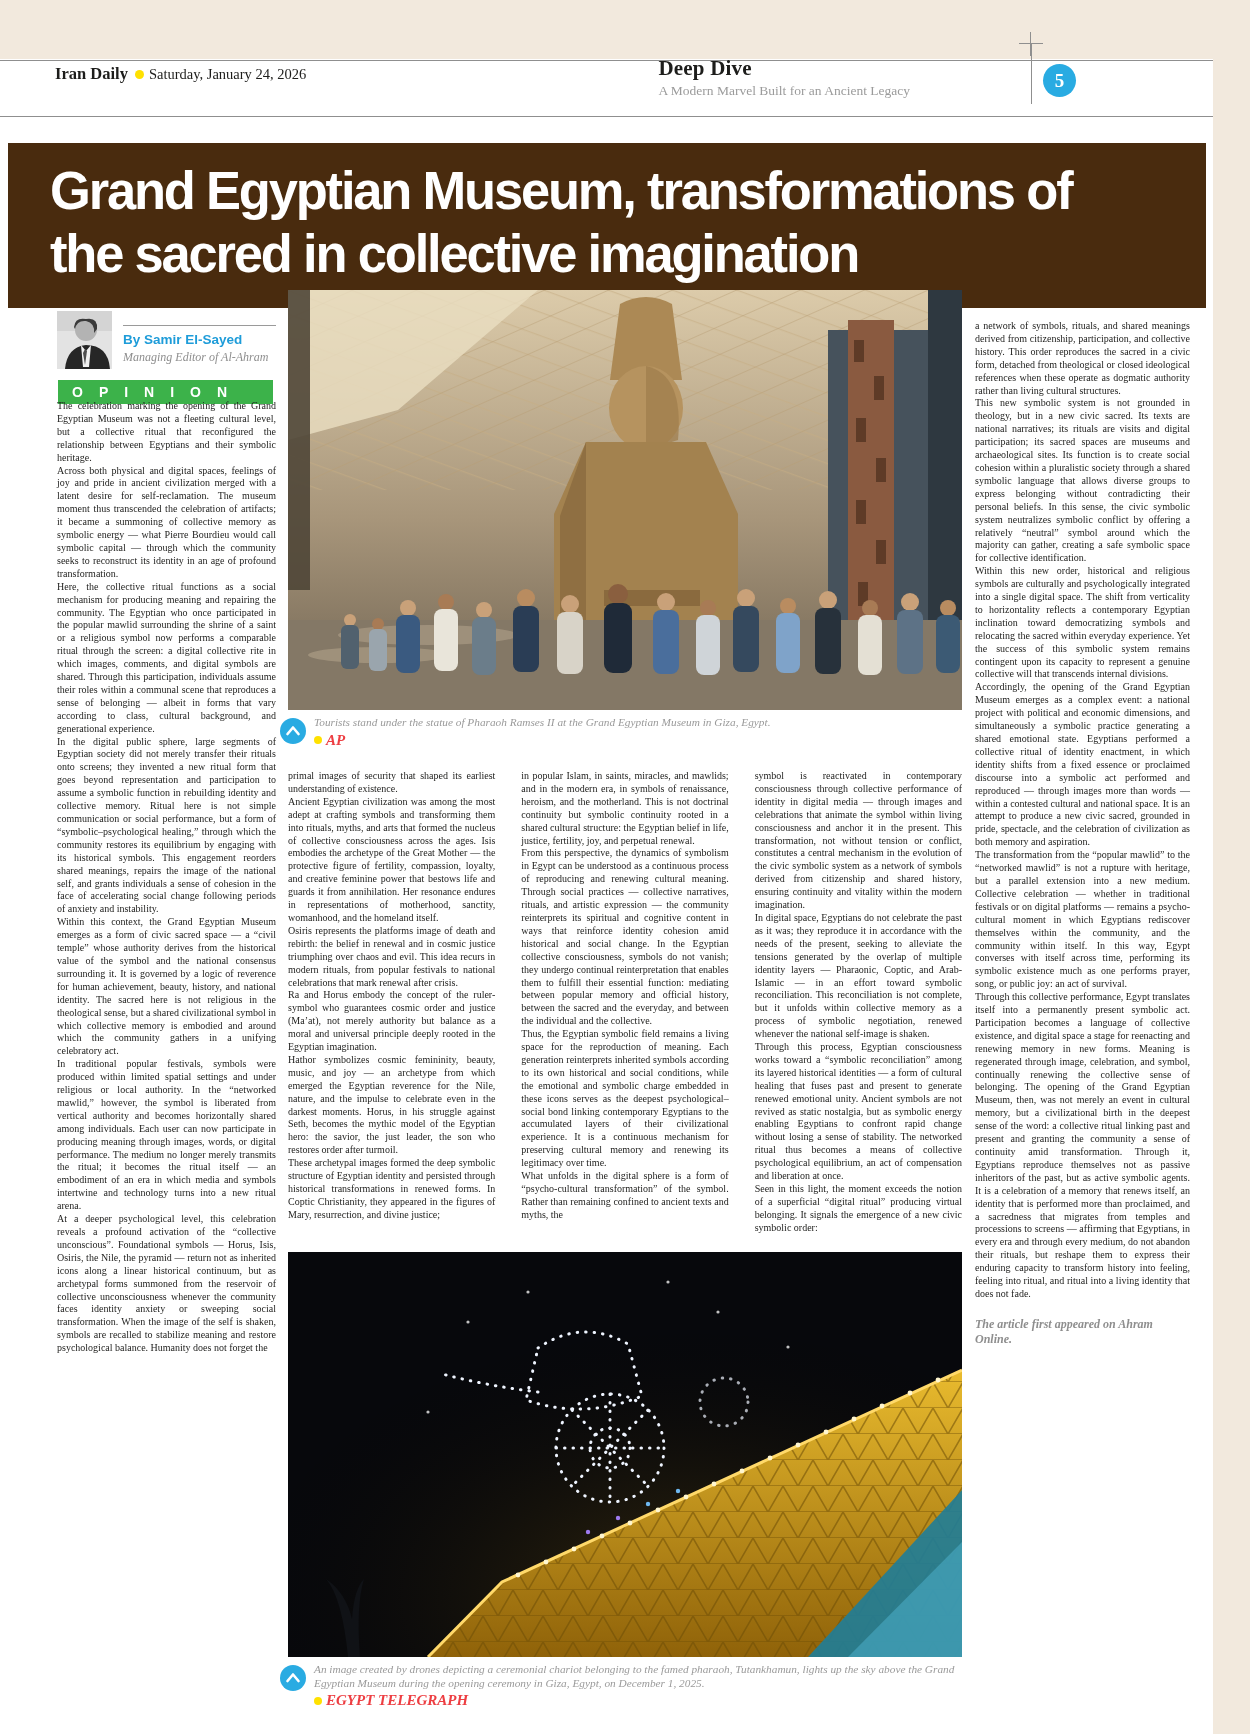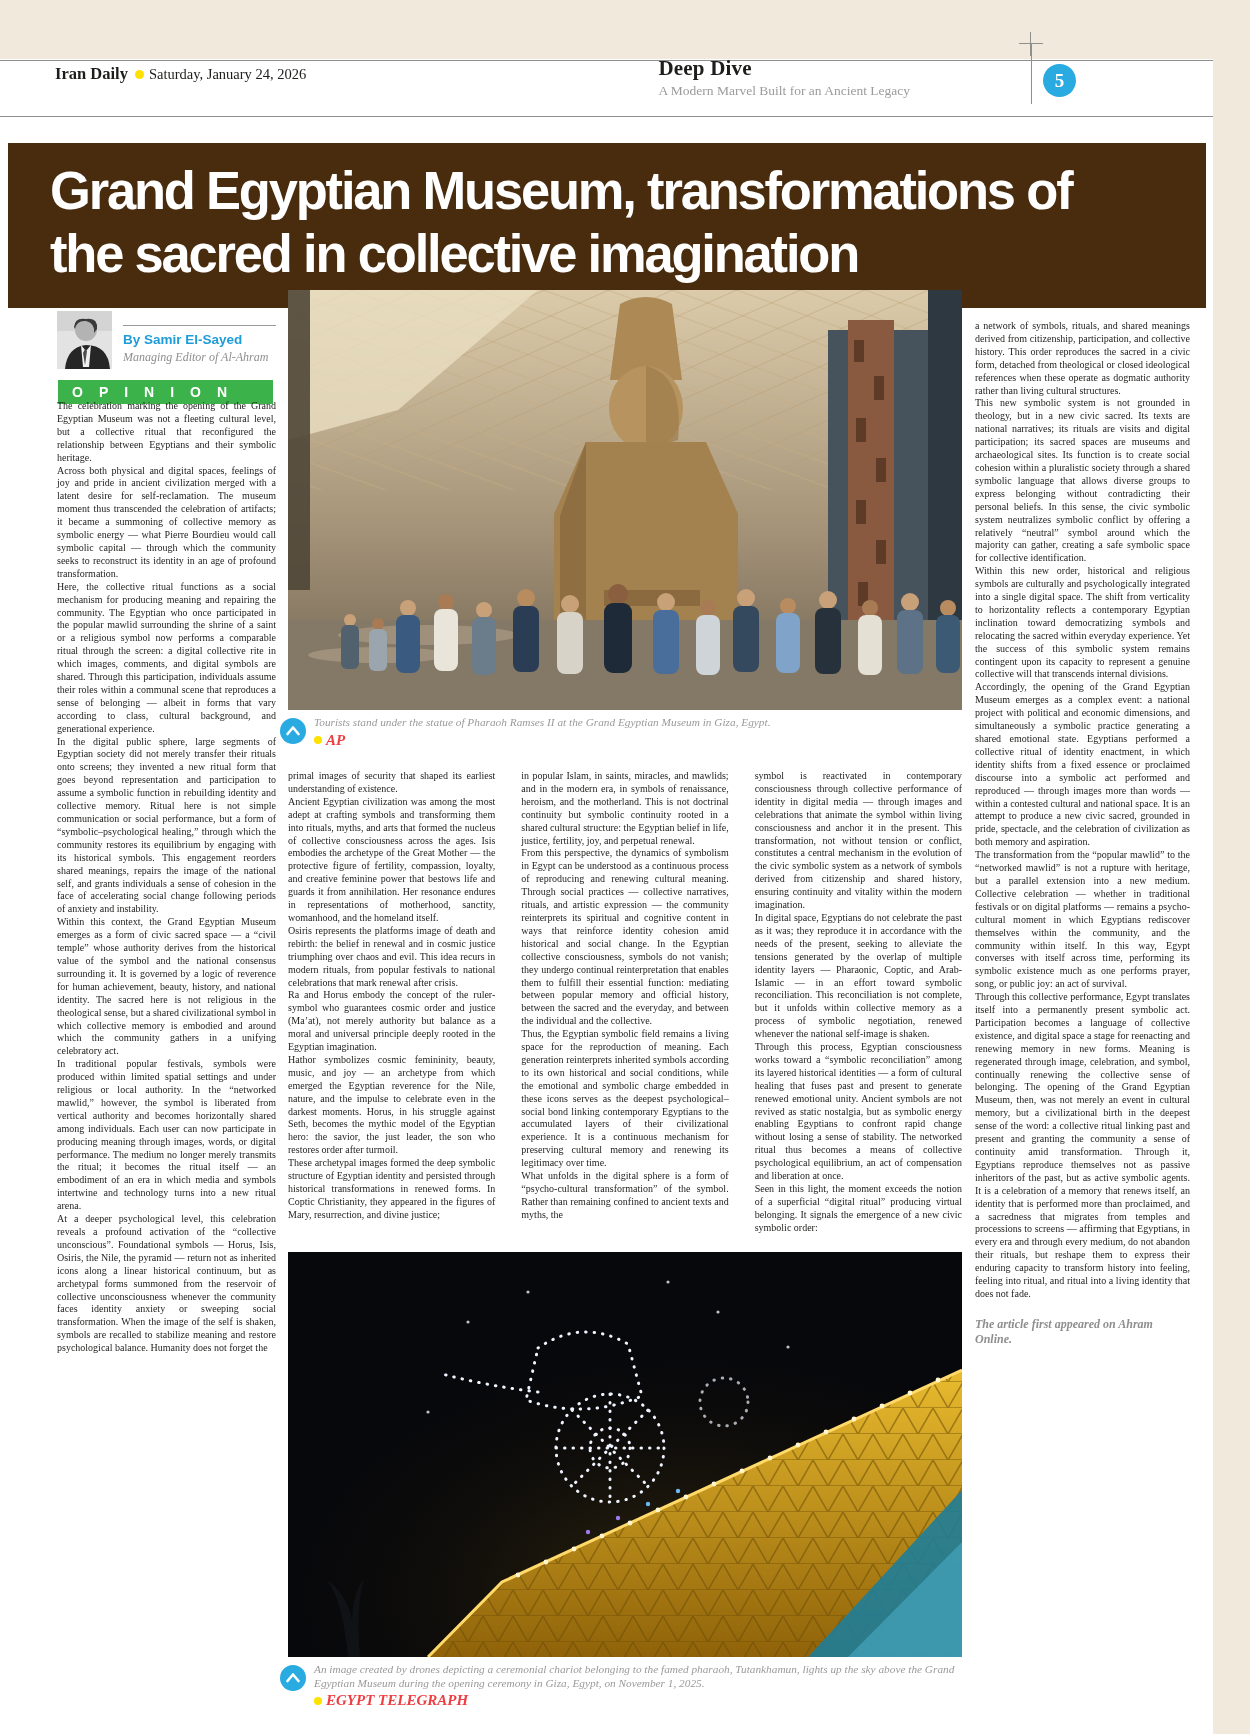--- a/index.html
+++ b/index.html
@@ -354,21 +354,21 @@
         <path d="M60 405 q-6 -60 -22 -78 q20 14 26 40 q2 -30 12 -40 q-8 26 -4 78 z" fill="#101216"></path>
       </svg>
     </div>
 
     <div class="caption-row">
       <svg class="cap-icon" viewBox="0 0 26 26">
         <circle cx="13" cy="13" r="13" fill="#29abe2"></circle>
         <polyline points="7.5,16 13,9.5 18.5,16" fill="none" stroke="#ffffff" stroke-width="2.6" stroke-linecap="round" stroke-linejoin="round"></polyline>
       </svg>
       <div class="cap-body">
-        <div class="cap-text">An image created by drones depicting a ceremonial chariot belonging to the famed pharaoh, Tutankhamun, lights up the sky above the Grand Egyptian Museum during the opening ceremony in Giza, Egypt, on November 1, 2025.</div>
+        <div class="cap-text">An image created by drones depicting a ceremonial chariot belonging to the famed pharaoh, Tutankhamun, lights up the sky above the Grand Egyptian Museum during the opening ceremony in Giza, Egypt, on December 1, 2025.</div>
         <div class="credit-row">
           <span class="credit-dot"></span>
           <span class="credit">EGYPT TELEGRAPH</span>
         </div>
       </div>
     </div>
 
   </div>
 
   <div class="col col5">

